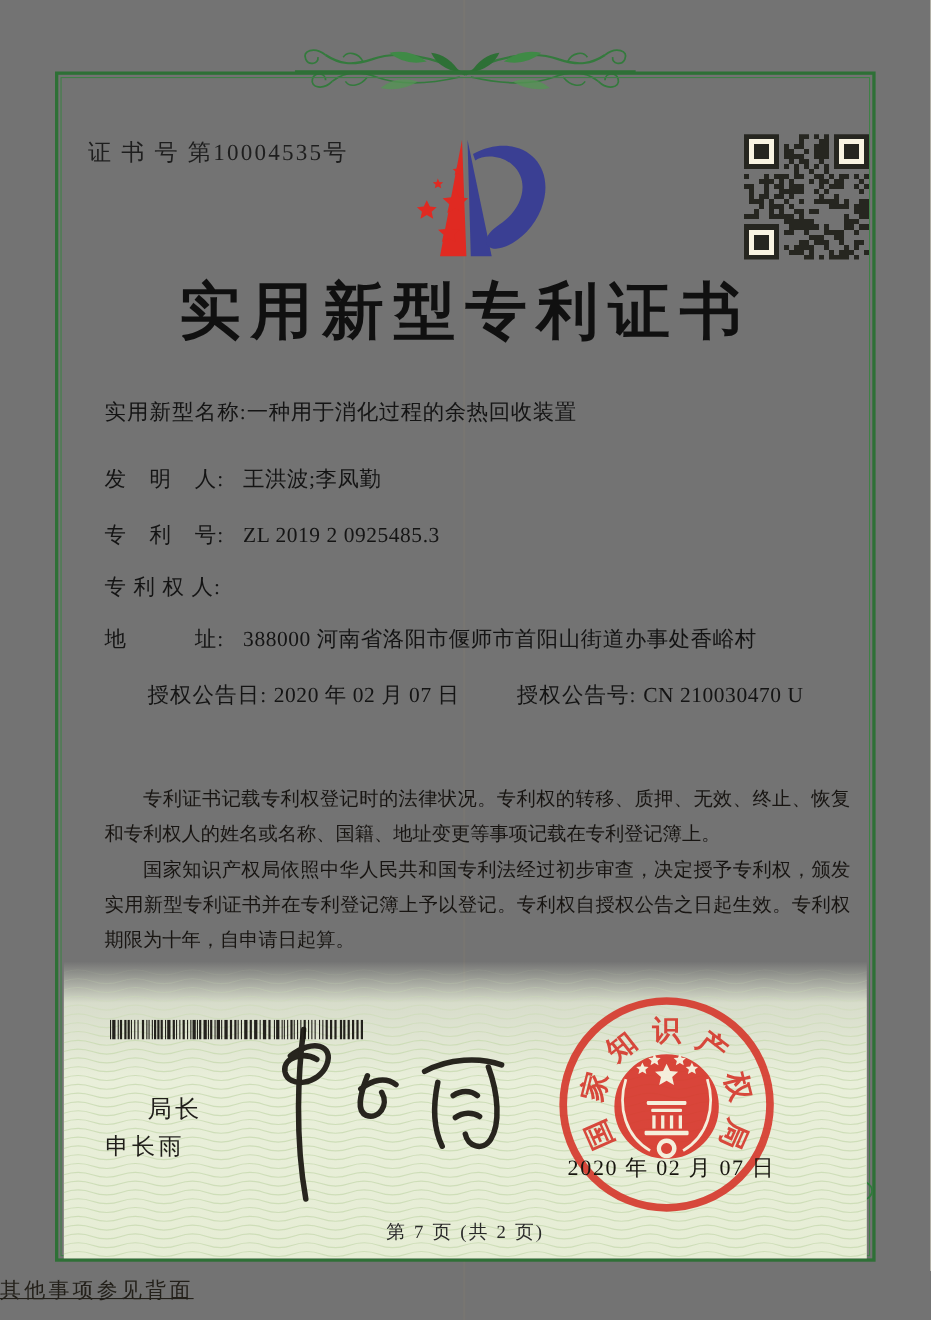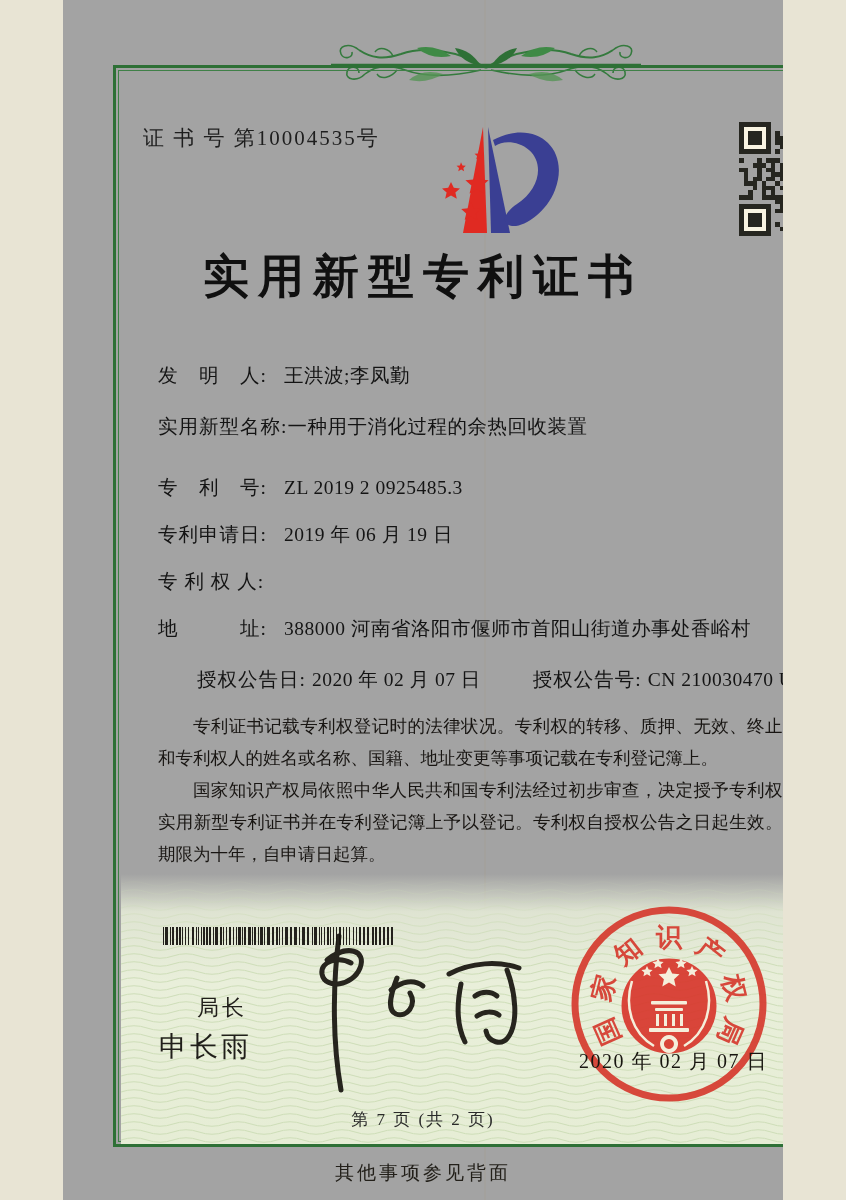--- a/index.html
+++ b/index.html
@@ -1,32 +1,32 @@
 <!DOCTYPE html>
 <html><head>
 <meta charset="utf-8">
 <style>
   html,body{margin:0;padding:0;background:#e8e4d4;}
   .page{
-    position:relative; width:720px; height:1200px; margin:0 auto;
-    background:#a3a3a3; overflow:hidden;
+    position:relative; width:846px; height:1200px; margin:0 auto;
+    background:#737373; overflow:hidden;
     font-family:"Liberation Serif","DejaVu Serif",serif; color:#1d1d1d;
   }
   .fold-line{position:absolute;left:421px;top:0;width:2px;height:100%;
     background:rgba(170,150,110,0.10);}
   
   .frame{position:absolute;left:50px;top:65px;width:746px;height:1082px;
     border:3px solid #2e7036;box-sizing:border-box;}
   .frame-inner{position:absolute;inset:2px;border:1px solid #3f8047;}
   
   .cert-no{position:absolute;left:80px;top:124px;font-size:21px;letter-spacing:2px;color:#1e1e1e;}
   .logo{position:absolute;left:348px;top:110px;width:168px;height:128px;}
   .qr{position:absolute;left:676px;top:122px;width:114px;height:114px;}
   .title{position:absolute;left:0;top:246px;width:100%;text-align:center;
-    font-size:46px;font-weight:bold;letter-spacing:9px;color:#101010;}
+    font-size:56px;font-weight:bold;letter-spacing:9px;color:#101010;}
   
   .fields{position:absolute;left:95px;top:362px;width:680px;font-size:19.5px;line-height:27px;color:#141414;}
   .field-row{display:flex;margin-bottom:20px;}
   .field-row.gap-lg{margin-bottom:34px;}
   .field-row.gap-md{margin-bottom:24px;}
   .field-label{flex:0 0 126px;white-space:pre;letter-spacing:1px;}
   .field-value{flex:1;letter-spacing:0.5px;}
   .grant-row{display:flex;margin-top:24px;margin-left:39px;}
   .grant-pair{display:flex;}
   .grant-pair .field-label{flex:0 0 auto;}
@@ -37,29 +37,29 @@
     font-size:17.5px;line-height:1.83;text-align:justify;color:#181512;}
   .body-text p{margin:0;text-indent:2em;}
   
   .band{position:absolute;left:58px;top:874px;width:730px;height:270px;
     background:linear-gradient(180deg, rgba(233,239,218,0) 0%, rgba(233,239,218,0.85) 14%, #e9efda 40%, #e6edd5 100%);}
   .band svg{position:absolute;inset:0;width:100%;height:100%;}
   
   .barcode{position:absolute;left:100px;top:927px;width:232px;height:18px;}
   .director-label{position:absolute;left:96px;top:993px;font-size:22px;letter-spacing:3px;
     font-family:"Liberation Sans","DejaVu Sans",sans-serif;color:#201e1a;margin-left:38px;}
-  .director-name{position:absolute;left:96px;top:1028px;font-size:28px;letter-spacing:3px;
+  .director-name{position:absolute;left:96px;top:1028px;font-size:21px;letter-spacing:3px;
     font-family:"Liberation Sans","DejaVu Sans",sans-serif;color:#201e1a;}
   .signature{position:absolute;left:212px;top:932px;width:262px;height:168px;}
   .seal{position:absolute;left:505px;top:903px;width:202px;height:202px;}
   .seal-date{position:absolute;left:516px;top:1048px;font-size:20px;letter-spacing:1.5px;color:#17150f;}
   .page-info{position:absolute;left:0;top:1108px;width:100%;text-align:center;
     font-size:17px;letter-spacing:2px;color:#2a2a2a;}
-  .back-note{position:absolute;left:0;top:1160px;width:100%;text-align:center;
-    font-size:19px;letter-spacing:3px;color:#23201a;}
+  .back-note{position:absolute;left:0;top:1160px;width:100%;text-align:left;
+    font-size:19px;letter-spacing:3px;color:#23201a;text-decoration:underline;}
   .ornament-top{position:absolute;left:268px;top:36px;width:310px;height:56px;}
   .ornament-corner{position:absolute;left:652px;top:1028px;width:142px;height:117px;}
 </style>
 </head>
 <body>
 
 <div class="page">
   <div class="fold-line"></div>
 
   <svg class="ornament-top" viewBox="0 0 310 56">
@@ -331,35 +331,31 @@
       <rect x="19" y="1" width="5" height="5" fill="#f9f4e2"></rect>
       <rect x="20" y="2" width="3" height="3" fill="#262620"></rect>
       <rect x="0" y="18" width="7" height="7" fill="#262620"></rect>
       <rect x="1" y="19" width="5" height="5" fill="#f9f4e2"></rect>
       <rect x="2" y="20" width="3" height="3" fill="#262620"></rect>
     </svg>
 
   <div class="title">实用新型专利证书</div>
 
   <div class="fields">
+    <div class="field-row gap-lg">
+      <span class="field-label">实用新型名称:</span>
+      <span class="field-value">一种用于消化过程的余热回收装置</span>
+    </div>
     <div class="field-row gap-md">
       <span class="field-label">发　明　人:</span>
       <span class="field-value">王洪波;李凤勤</span>
     </div>
-    <div class="field-row gap-lg">
-      <span class="field-label">实用新型名称:</span>
-      <span class="field-value">一种用于消化过程的余热回收装置</span>
-    </div>
     <div class="field-row">
       <span class="field-label">专　利　号:</span>
       <span class="field-value">ZL 2019 2 0925485.3</span>
-    </div>
-    <div class="field-row">
-      <span class="field-label">专利申请日:</span>
-      <span class="field-value">2019 年 06 月 19 日</span>
     </div>
     <div class="field-row">
       <span class="field-label">专 利 权 人:</span>
     </div>
     <div class="field-row">
       <span class="field-label">地　　　址:</span>
       <span class="field-value">388000 河南省洛阳市偃师市首阳山街道办事处香峪村</span>
     </div>
     <div class="grant-row">
       <span class="grant-pair">

